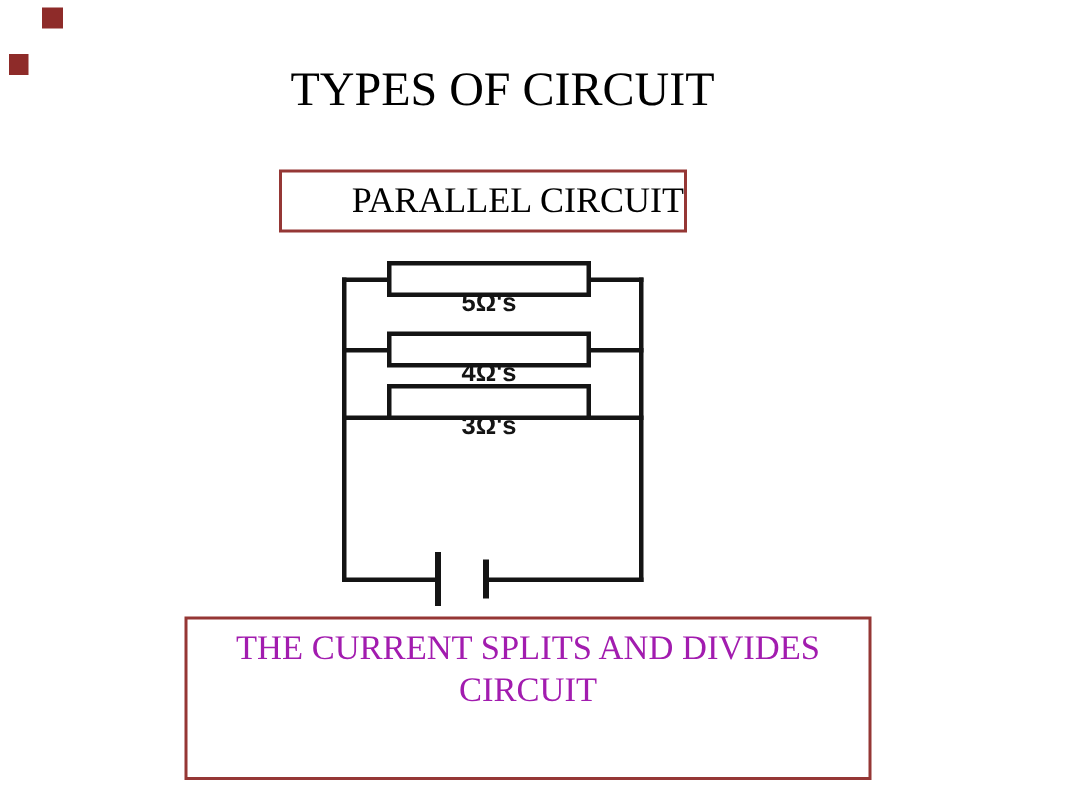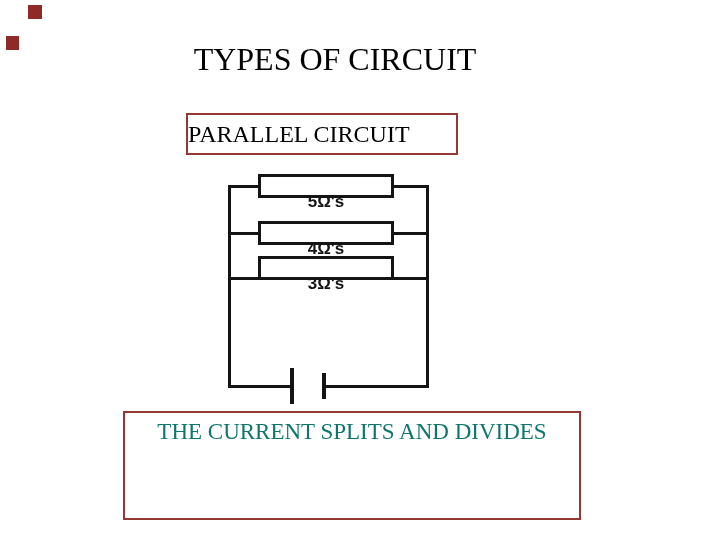--- a/index.html
+++ b/index.html
@@ -24,21 +24,21 @@
     color: #000000;
     white-space: nowrap;
   }
 
   #parallel-label-box {
     position: absolute;
     left: 186px; top: 113px;
     width: 268px; height: 38px;
     border: 2px solid #953735;
     background: #ffffff;
-    display: flex; align-items: center; justify-content: flex-start;
+    display: flex; align-items: center; justify-content: flex-end;
   }
   #parallel-label-box .label-text {
     font-size: 24px; color: #000000; white-space: nowrap;
   }
 
   
   .wire { position: absolute; background: #141414; }
   #rail-left    { left: 228px; top: 185px; width: 3px;  height: 203px; }
   #rail-right   { left: 426px; top: 185px; width: 3px;  height: 203px; }
   #conn-l-1     { left: 228px; top: 185px; width: 30px; height: 3px; }
@@ -78,21 +78,21 @@
     width: 454px; height: 100px;
     border: 2px solid #953735;
     background: #ffffff;
     text-align: center;
     padding-top: 5px;
     box-sizing: content-box;
   }
   #caption-box .caption-line {
     font-size: 23px;
     line-height: 28px;
-    color: #0f766e;
+    color: #a21caf;
     white-space: nowrap;
   }
 </style>
 </head>
 <body>
 
 <div id="slide">
 
   <div id="decor-sq-1" class="decor-sq"></div>
   <div id="decor-sq-2" class="decor-sq"></div>
@@ -126,15 +126,16 @@
     </div>
 
     <div id="wire-bottom-left" class="wire"></div>
     <div id="wire-bottom-right" class="wire"></div>
     <div id="battery-plate-long" class="wire"></div>
     <div id="battery-plate-short" class="wire"></div>
   </div>
 
   <div id="caption-box">
     <div class="caption-line">THE CURRENT SPLITS AND DIVIDES</div>
+    <div class="caption-line">CIRCUIT</div>
   </div>
 
 </div>
 
 </body></html>

